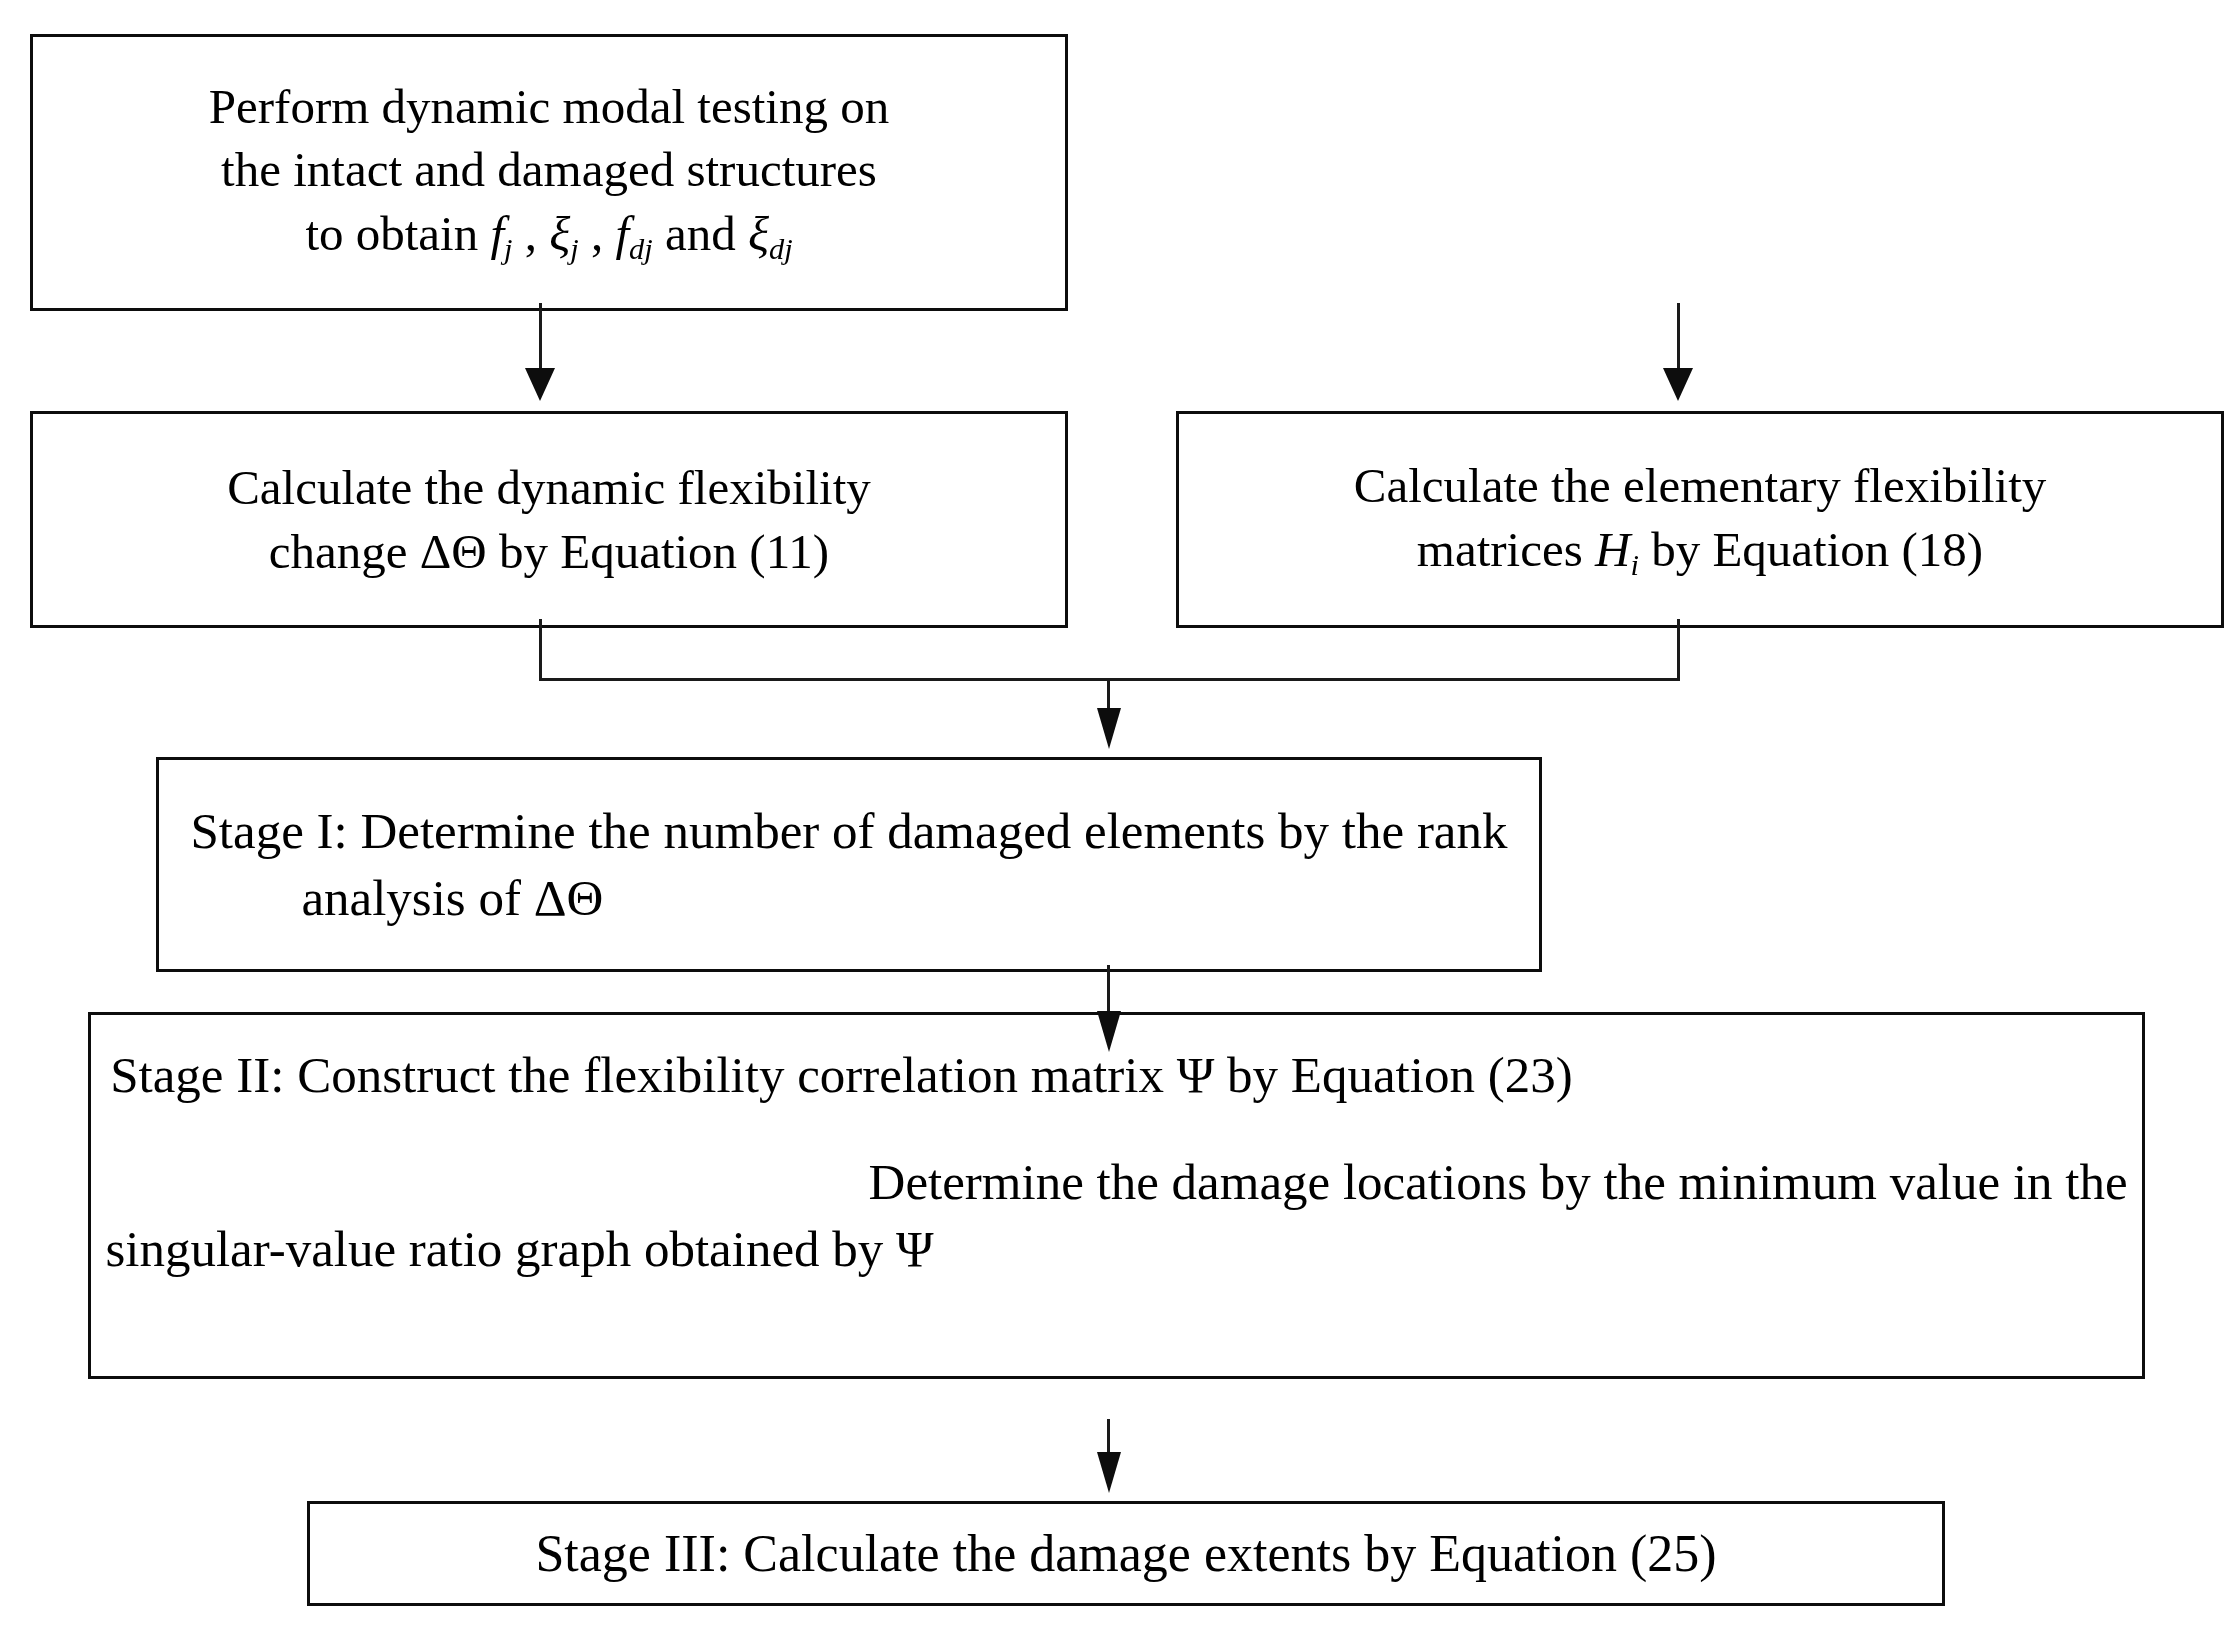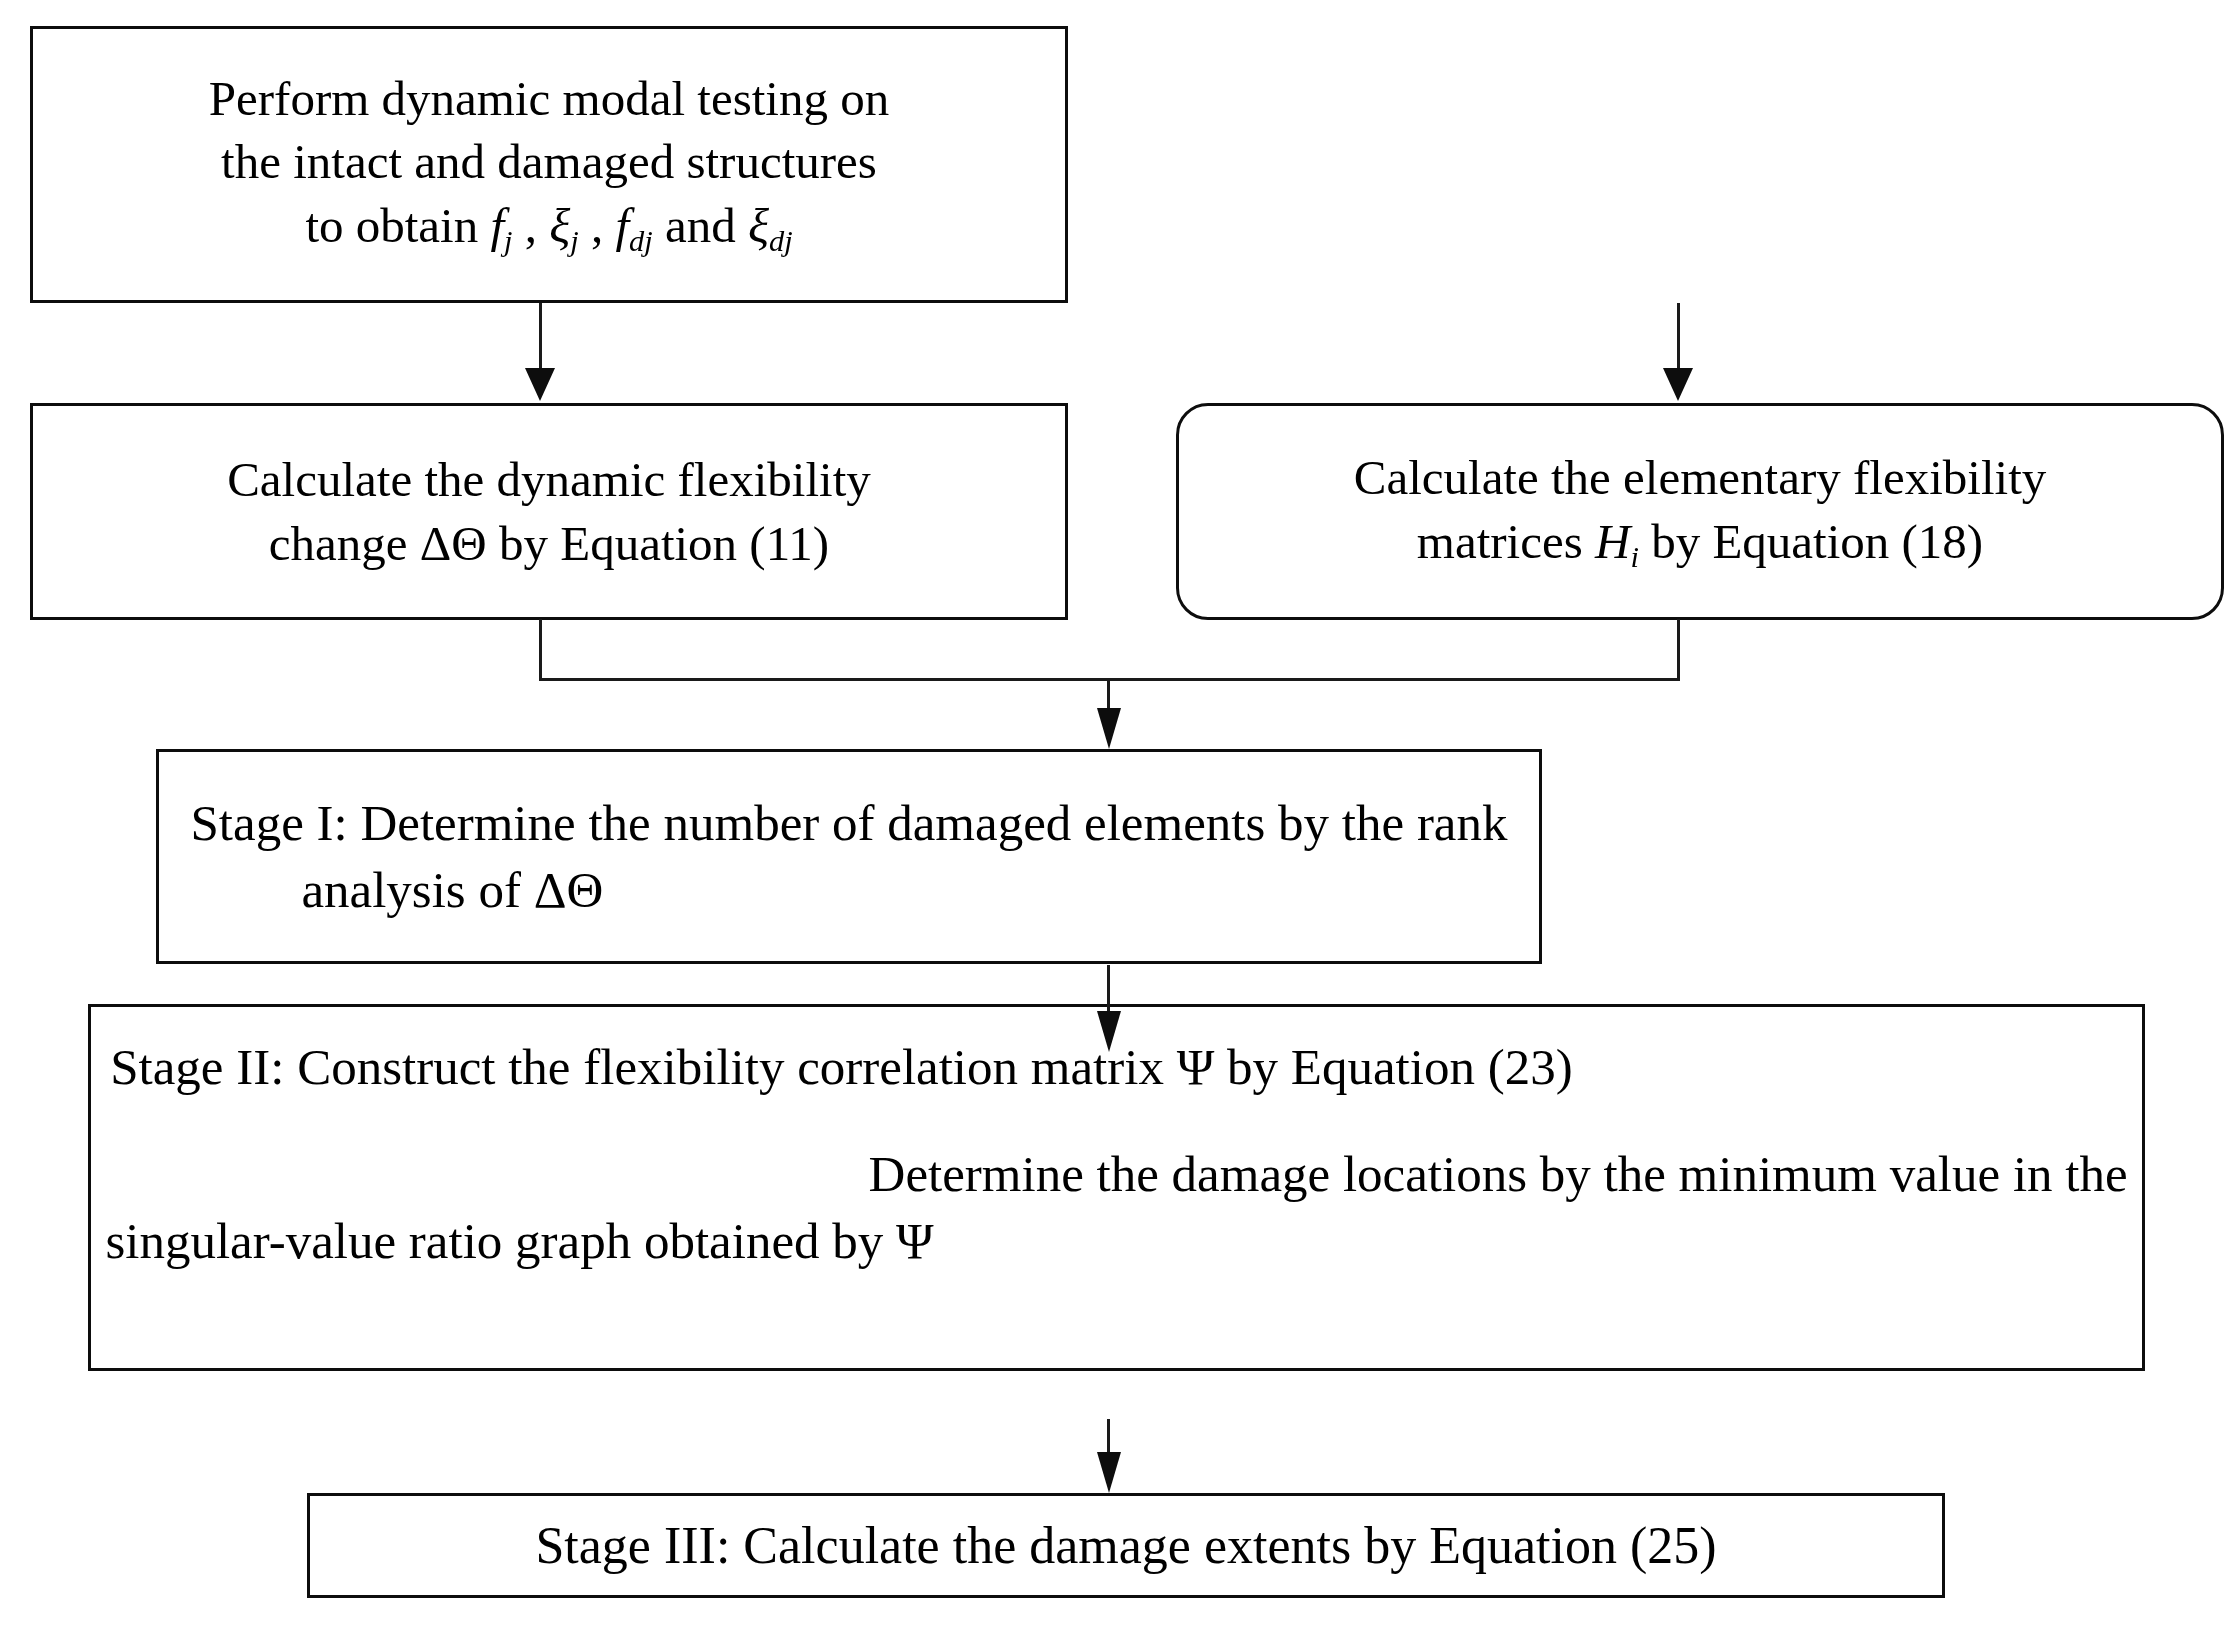--- a/index.html
+++ b/index.html
@@ -24,20 +24,21 @@
     border: 3.2px solid #0d0d0d;
     background: #ffffff;
     display: flex;
     flex-direction: column;
     align-items: center;
     justify-content: center;
     text-align: center;
     line-height: 1.30;
     font-size: 49px;
     padding: 4.8px 14.4px;
+    margin-top: 8px;
   }
 
   .node .line {
     display: block;
     white-space: nowrap;
   }
 
   
   i.var {
     font-style: italic;
@@ -73,21 +74,21 @@
   .arrowhead.slim {
     border-left-width: 12px;
     border-right-width: 12px;
     border-top-width: 41px;
   }
 
   
   #box-modal-testing      { left: 30px;   top: 25.5px;   width: 1038px; height: 277px; }
   #box-fe-model           { left: 1176px; top: 25.5px;   width: 1048px; height: 277px; }
   #box-dynamic-flex       { left: 30px;   top: 403px;  width: 1038px; height: 217px; }
-  #box-elementary-flex    { left: 1176px; top: 403px;  width: 1048px; height: 217px; border-radius: 32px; }
+  #box-elementary-flex    { left: 1176px; top: 403px;  width: 1048px; height: 217px; }
   #box-stage-1            { left: 156px;  top: 749px;  width: 1386px; height: 215px; }
   #box-stage-2            { left: 88px;  top: 1004px; width: 2057px; height: 367px; }
   #box-stage-3            { left: 307px;  top: 1493px; width: 1638px; height: 105px; }
 
   #box-stage-1 { font-size: 51px; }
   #box-stage-2 { font-size: 51px; justify-content: flex-start; padding-top: 27px; }
   #box-stage-3 { font-size: 52px; }
 
   #box-stage-1 .l1 { align-self: center; }
   #box-stage-2 .grp { width: 100%; }

